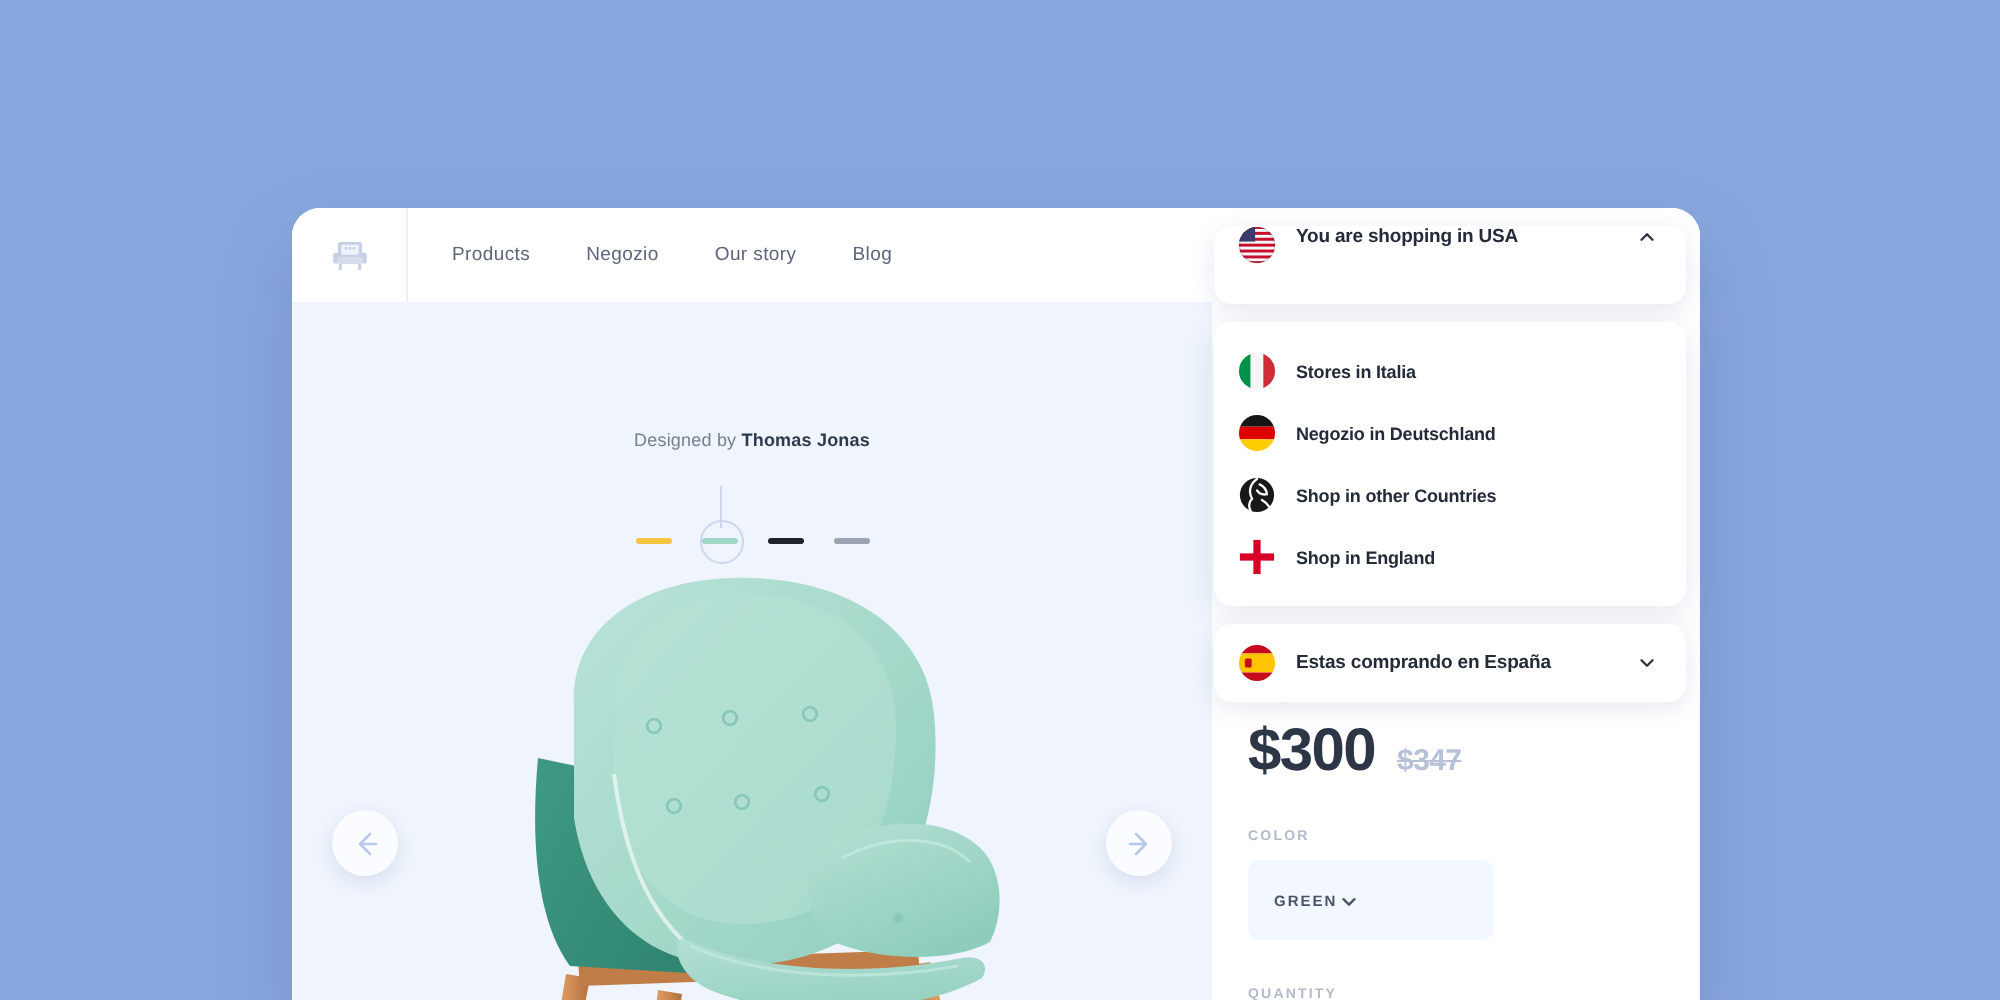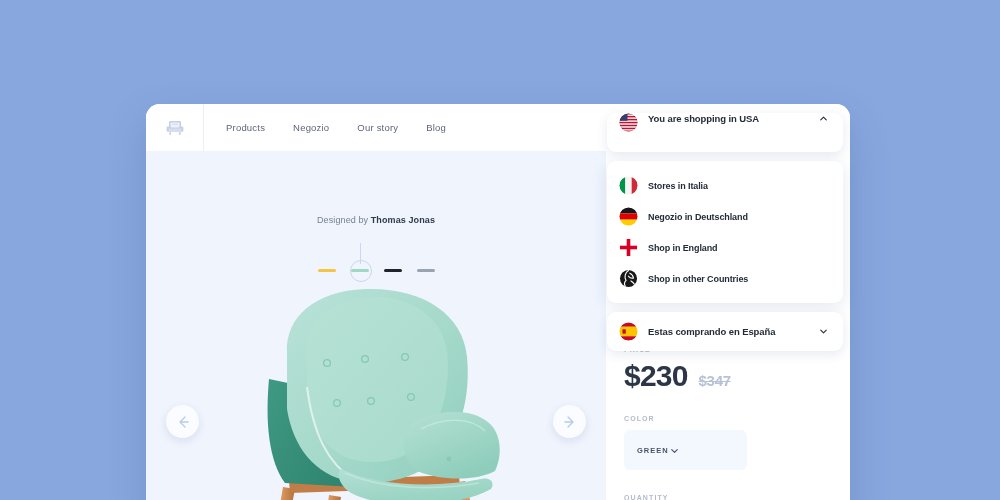--- a/index.html
+++ b/index.html
@@ -355,21 +355,21 @@
       <div class="arrow right">
         <svg width="14" height="14" viewBox="0 0 14 14">
           <path d="M5 2 L10 7 L5 12 M2 7 H10" stroke="#b9c9ea" stroke-width="1.3" fill="none" stroke-linecap="round" stroke-linejoin="round"></path>
         </svg>
       </div>
     </div>
 
     <div class="details">
       <div class="field-label">PRICE</div>
       <div class="price-row">
-        <span class="price-now">$230</span>
+        <span class="price-now">$300</span>
         <span class="price-old">$347</span>
       </div>
 
       <div class="field-label color-label">COLOR</div>
       <div class="select">
         <span class="select-value">GREEN</span>
         <svg class="chev" viewBox="0 0 12 12">
           <path d="M3 5 L6 8 L9 5" stroke="#4a5468" stroke-width="1.3" fill="none" stroke-linecap="round" stroke-linejoin="round"></path>
         </svg>
       </div>
@@ -429,34 +429,34 @@
             <rect y="0" width="20" height="6.67" fill="#161616"></rect>
             <rect y="6.67" width="20" height="6.67" fill="#dd0000"></rect>
             <rect y="13.34" width="20" height="6.66" fill="#ffce00"></rect>
           </g>
         </svg>
         <span class="country-item-label">Negozio in Deutschland</span>
       </div>
 
       <div class="country-item">
         <svg class="flag" viewBox="0 0 20 20">
-          <rect x="8.1" y="1" width="3.8" height="18" fill="#d80027"></rect>
-          <rect x="1" y="8.1" width="18" height="3.8" fill="#d80027"></rect>
-        </svg>
-        <span class="country-item-label">Shop in England</span>
-      </div>
-
-      <div class="country-item">
-        <svg class="flag" viewBox="0 0 20 20">
           <circle cx="10" cy="10" r="9" fill="#181818"></circle>
           <path d="M10 1.6 C6.2 4 5.4 8.6 7.4 12 C5.8 13.6 5.4 16.2 6.6 18.2" stroke="#fff" stroke-width="1.2" fill="none" stroke-linecap="round"></path>
           <path d="M11.4 4.4 C13.6 5.4 15 7.4 15.2 9.6 C13 10 11 9.2 10 7.6" stroke="#fff" stroke-width="1.2" fill="none" stroke-linecap="round"></path>
           <path d="M12.6 12.6 C14 13.4 15.4 14.6 16.2 16" stroke="#fff" stroke-width="1.2" fill="none" stroke-linecap="round"></path>
         </svg>
         <span class="country-item-label">Shop in other Countries</span>
+      </div>
+
+      <div class="country-item">
+        <svg class="flag" viewBox="0 0 20 20">
+          <rect x="8.1" y="1" width="3.8" height="18" fill="#d80027"></rect>
+          <rect x="1" y="8.1" width="18" height="3.8" fill="#d80027"></rect>
+        </svg>
+        <span class="country-item-label">Shop in England</span>
       </div>
     </div>
 
     <div class="country-footer">
       <svg class="flag" viewBox="0 0 20 20">
         <clipPath id="cES">
             <circle cx="10" cy="10" r="9.5"></circle>
           </clipPath>
         <g clip-path="url(#cES)">
           <rect y="0" width="20" height="5" fill="#c60b1e"></rect>

